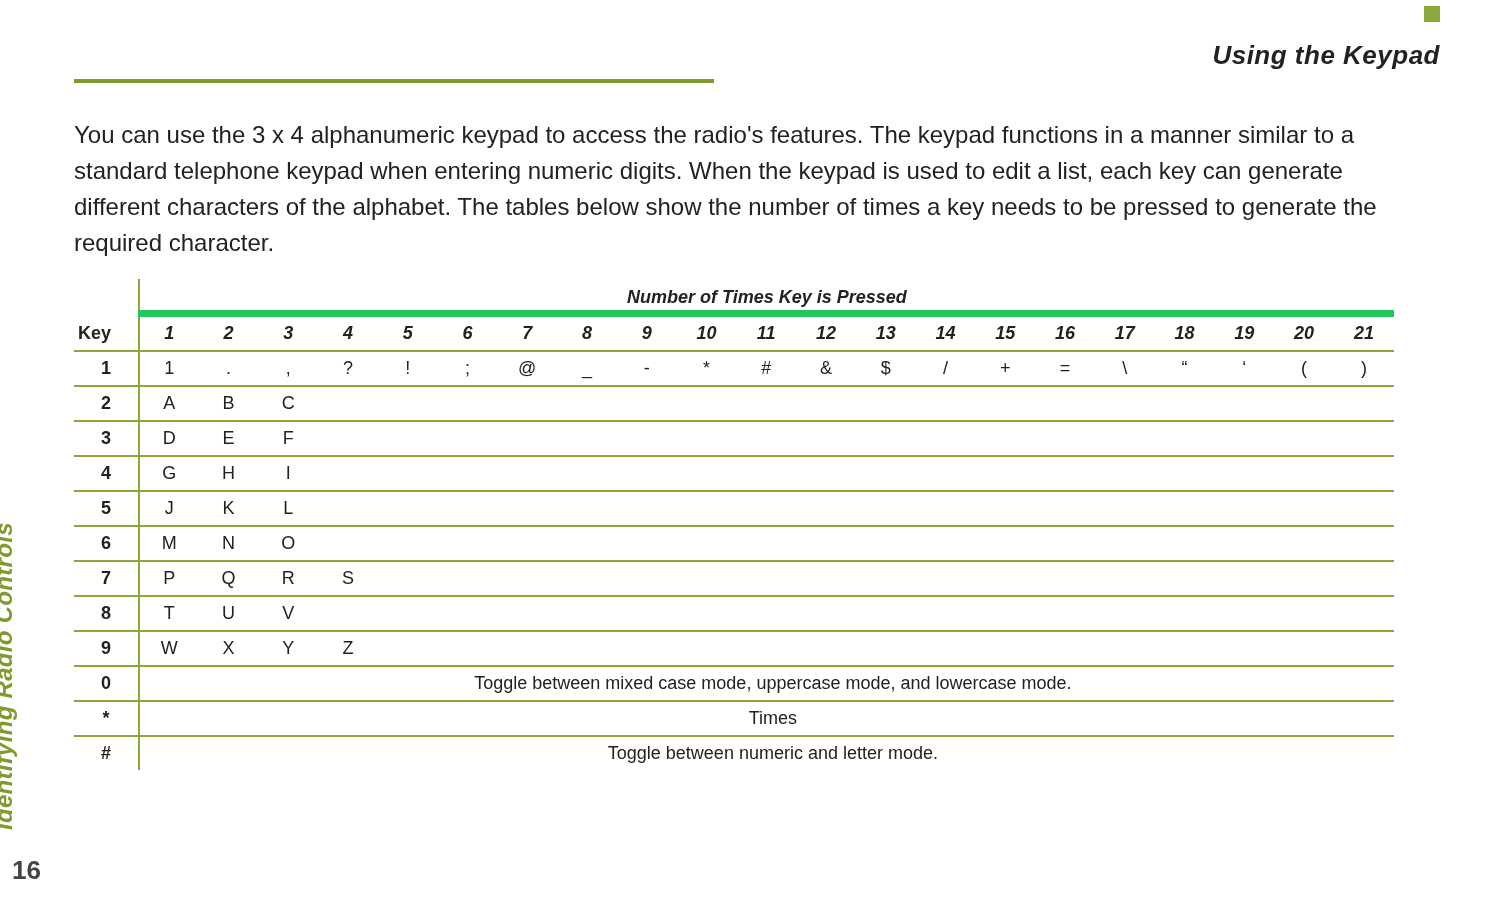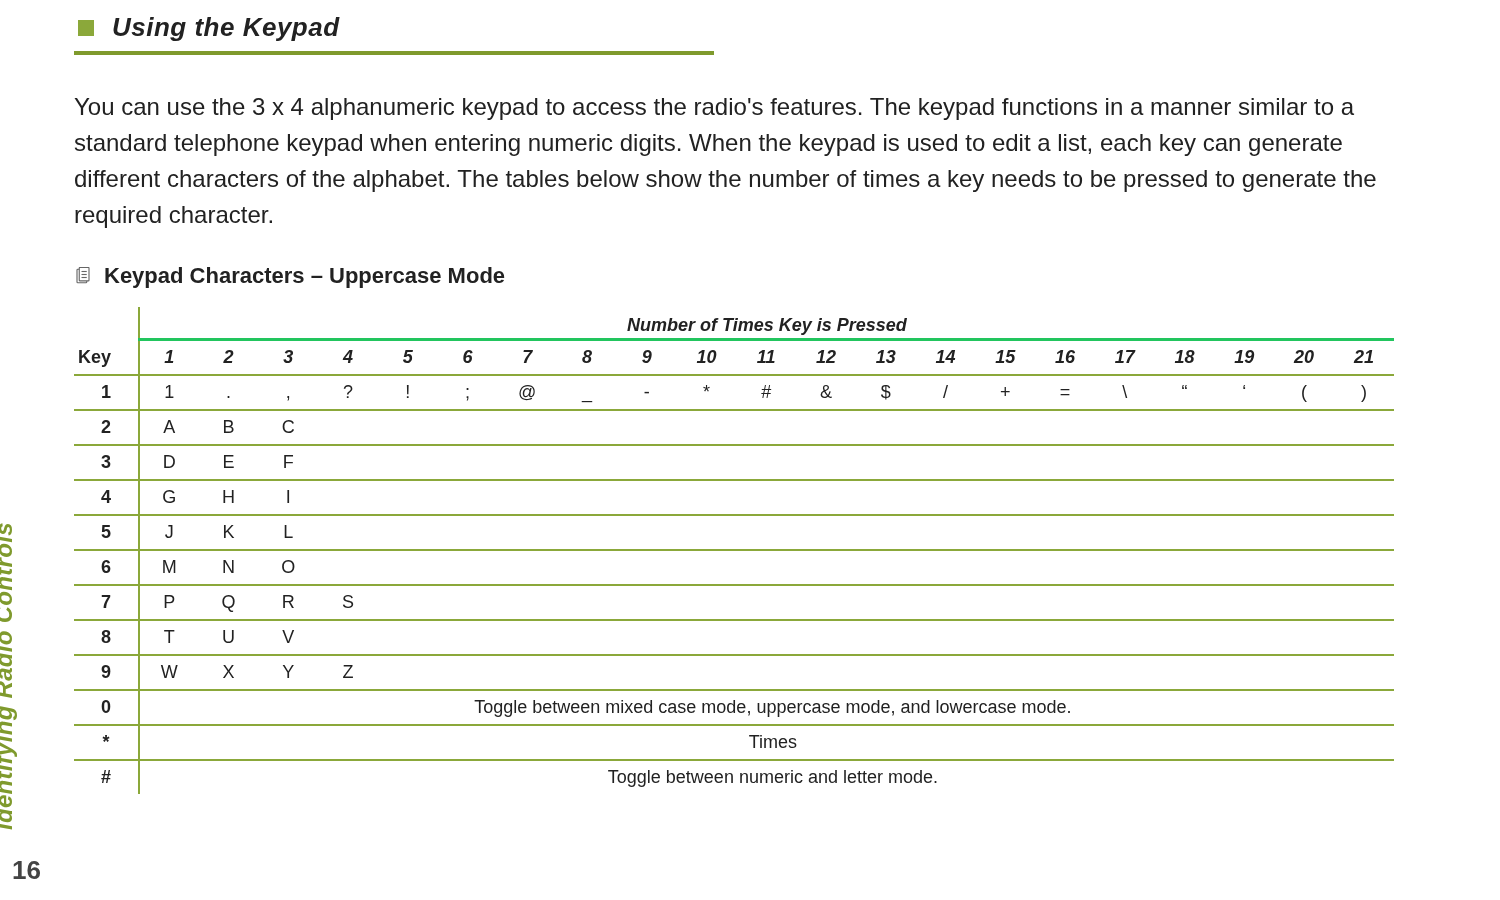--- a/index.html
+++ b/index.html
@@ -34,24 +34,25 @@
   .page-number {
     position: absolute;
     left: 12px;
     bottom: 14px;
     color: #444;
     font-weight: 700;
     font-size: 26px;
   }
   .heading-row {
     display: flex;
-    align-items: center;
+    align-items: flex-end;
     gap: 18px;
-    padding-top: 12px;
+    padding-top: 6px;
     padding-left: 4px;
+    flex-direction: column;
   }
   .heading-square {
     width: 16px;
     height: 16px;
     background: #8ba83a;
     display: inline-block;
   }
   .heading-text {
     font-weight: 700;
     font-style: italic;
@@ -104,21 +105,21 @@
     text-align: left;
     font-weight: 700;
     border-right: 2px solid #8ba83a;
     padding: 6px 4px;
     vertical-align: bottom;
   }
   th.super-header {
     text-align: center;
     font-weight: 700;
     padding: 8px 0 2px 0;
-    border-bottom: 3px solid #22c55e;
+    border-bottom: 7px solid #22c55e;
     font-style: italic;
   }
   tr.col-numbers th {
     font-style: italic;
     font-weight: 700;
     text-align: center;
     padding: 6px 0;
   }
   td.key-cell {
     font-weight: 700;
@@ -148,32 +149,20 @@
   <div class="page-number">16</div>
 
   <div class="heading-row">
     <span class="heading-square"></span>
     <span class="heading-text">Using the Keypad</span>
   </div>
   <div class="heading-rule"></div>
 
   <div class="intro">You can use the 3 x 4 alphanumeric keypad to access the radio's features. The keypad functions in a manner similar to a standard telephone keypad when entering numeric digits. When the keypad is used to edit a list, each key can generate different characters of the alphabet. The tables below show the number of times a key needs to be pressed to generate the required character.</div>
 
-  <div class="subheading-row">
-    <span class="sub-icon">
-      <svg viewBox="0 0 24 24" fill="none" stroke="#666" stroke-width="1.5">
-        <rect x="4" y="3" width="13" height="18" rx="1"></rect>
-        <rect x="7" y="0.5" width="13" height="18" rx="1" fill="#fff"></rect>
-        <line x1="10" y1="6" x2="17" y2="6"></line>
-        <line x1="10" y1="10" x2="17" y2="10"></line>
-        <line x1="10" y1="14" x2="17" y2="14"></line>
-      </svg>
-    </span>
-    <span class="subheading-text">Keypad Characters – Uppercase Mode</span>
-  </div>
 
   <table class="keypad">
     <colgroup>
       <col class="keycol">
       <col class="presscol" span="21">
     </colgroup>
     <thead>
       <tr>
         <th rowspan="2" class="key-header">Key</th>
         <th colspan="21" class="super-header">Number of Times Key is Pressed</th>

